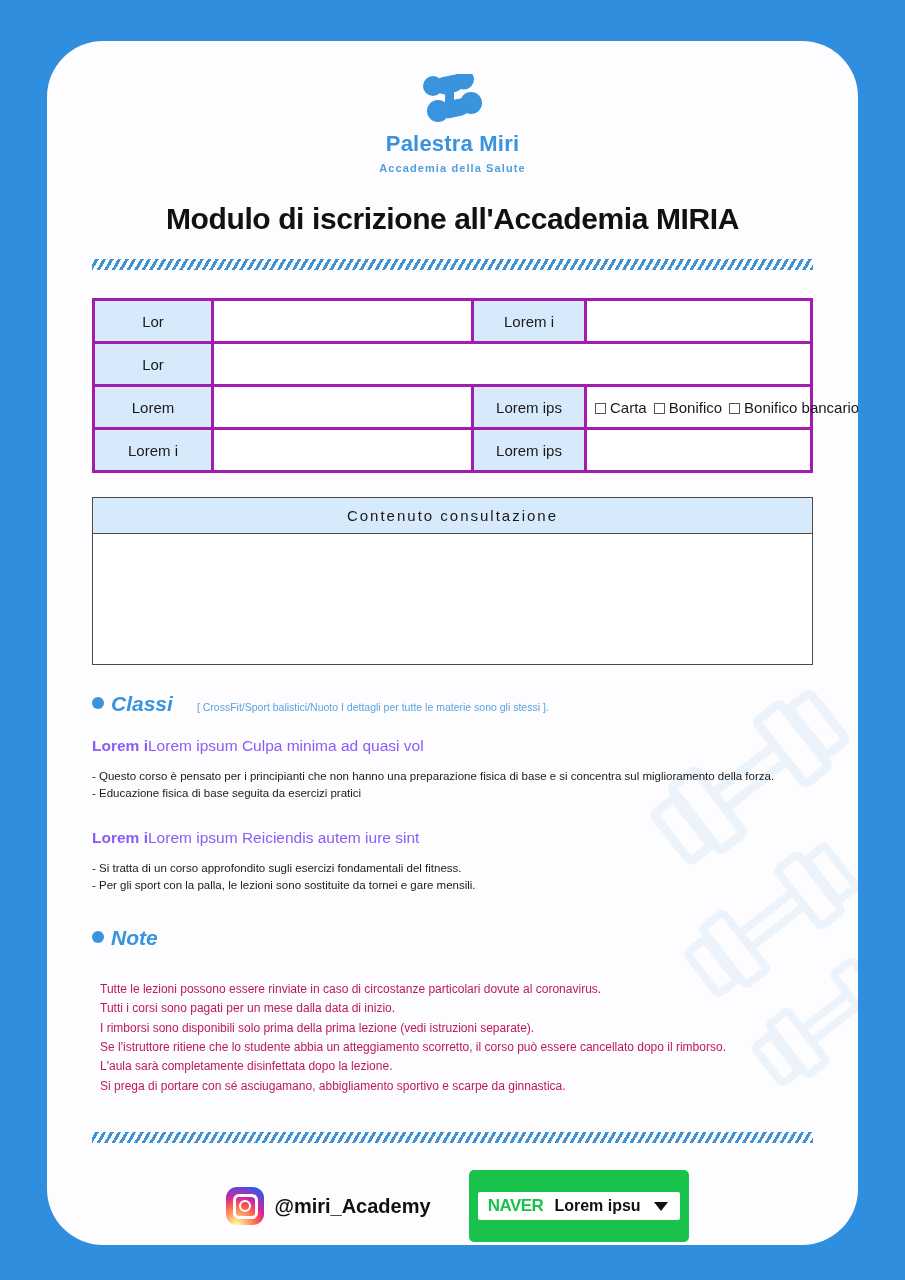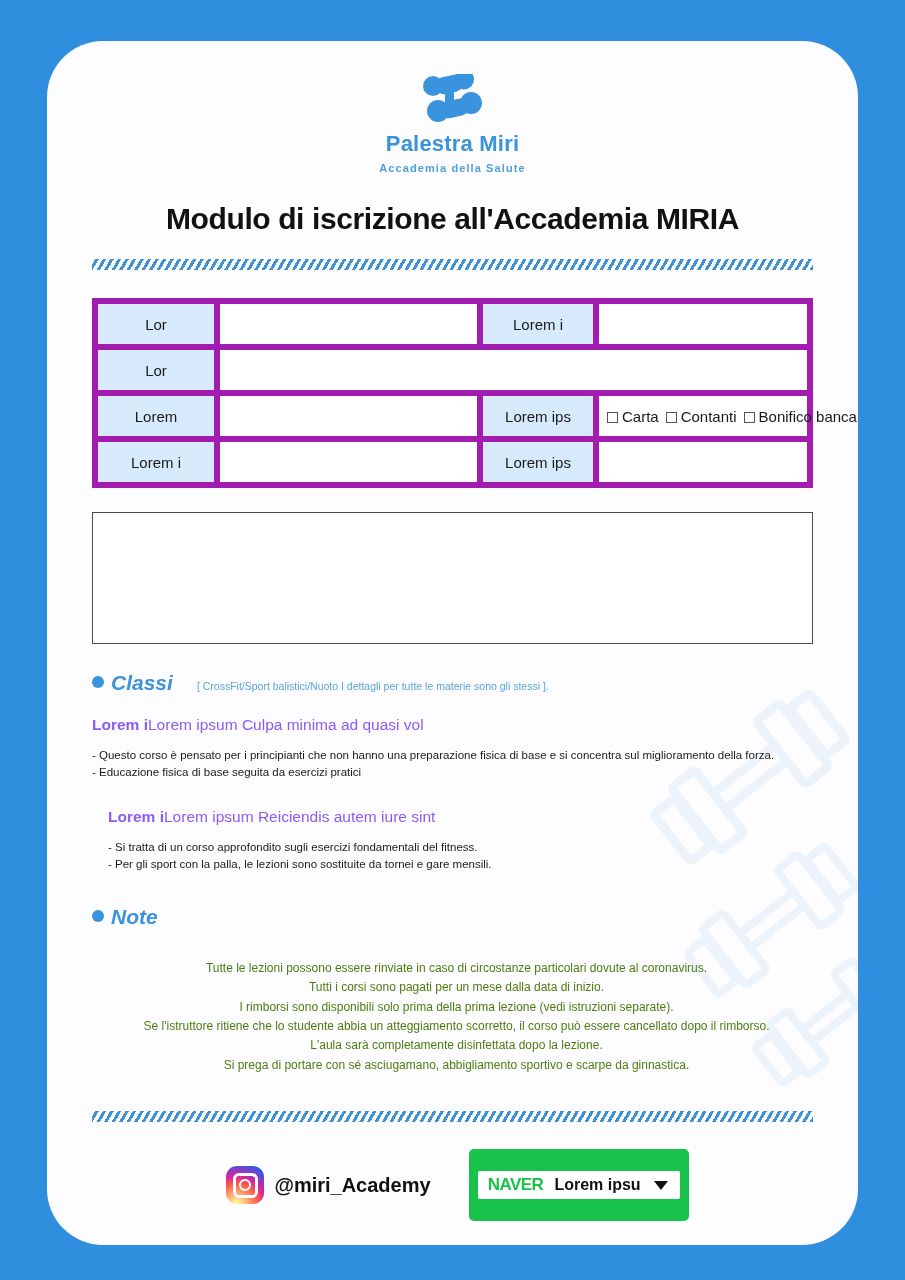--- a/index.html
+++ b/index.html
@@ -50,21 +50,21 @@
       -60deg,#3f92d6 0 3px,#ffffff 3px 6.5px);
   }
   .hatch.bottom{margin-top:0;}
 
   
   table.form{
     width:100%;border-collapse:collapse;margin-top:28px;
     table-layout:fixed;
   }
   table.form td{
-    border:6px solid #a21caf;height:38px;
+    border:3px solid #a21caf;height:38px;
     font-size:15px;color:#1a1a1a;
   }
   td.lbl{
     background:#d6eafb;text-align:center;
   }
   td.val{background:#fff;}
   .c1{width:114px;}
   .c2{width:255px;}
   .c3{width:108px;}
   .pay{padding:0 8px;font-size:11.5px;color:#111;white-space:nowrap;}
@@ -94,21 +94,21 @@
 
   
   .course{margin-top:21px;}
   .course-title{font-size:15.5px;color:#8b5cf6;}
   .course-title b{font-weight:bold;}
   .course-lines{margin-top:13px;}
   .course-lines div{font-size:11.5px;color:#1a1a1a;line-height:1.45;}
 
   
   .notes{margin-top:30px;}
-  .notes div{font-size:12px;color:#4d7c0f;line-height:1.62;padding-left:8px;text-align:center;}
+  .notes div{font-size:12px;color:#be185d;line-height:1.62;padding-left:8px;}
 
   .spacer{height:36px;}
 
   
   .footer{
     display:flex;align-items:center;justify-content:center;gap:38px;
     margin-top:27px;
   }
   .ig{display:flex;align-items:center;gap:10px;padding-left:10px;}
   .ig-icon{
@@ -219,51 +219,52 @@
       </tr>
       <tr>
         <td class="lbl c1">Lor</td>
         <td class="val" colspan="3"></td>
       </tr>
       <tr>
         <td class="lbl c1">Lorem</td>
         <td class="val c2"></td>
         <td class="lbl c3">Lorem ips</td>
         <td class="val pay">
-          <span class="opt"><span class="cb"></span><span>Carta</span></span><span class="opt"><span class="cb"></span><span>Contanti</span></span><span class="opt"><span class="cb"></span><span>Bonifico bancario</span></span>
+          <span class="opt"><span class="cb"></span><span>Carta</span></span><span class="opt"><span class="cb"></span><span>Bonifico</span></span><span class="opt"><span class="cb"></span><span>Bonifico bancario</span></span>
         </td>
       </tr>
       <tr>
         <td class="lbl c1">Lorem i</td>
         <td class="val c2"></td>
         <td class="lbl c3">Lorem ips</td>
         <td class="val"></td>
       </tr>
     </tbody>
       </table>
 
     <div class="consult">
+      <div class="consult-head">Contenuto consultazione</div>
       <div class="consult-body"></div>
     </div>
 
     <div class="sec">
       <span class="dot"></span>
       <span class="sec-title">Classi</span>
       <span class="sec-note">[ CrossFit/Sport balistici/Nuoto I dettagli per tutte le materie sono gli stessi ].</span>
     </div>
 
     <div class="course">
       <div class="course-title"><b>Lorem i</b><span>Lorem ipsum Culpa minima ad quasi vol</span></div>
       <div class="course-lines">
         <div>- Questo corso è pensato per i principianti che non hanno una preparazione fisica di base e si concentra sul miglioramento della forza.</div>
         <div>- Educazione fisica di base seguita da esercizi pratici</div>
       </div>
     </div>
 
-    <div class="course" style="margin-top:28px;margin-left:16px;">
+    <div class="course" style="margin-top:28px;">
       <div class="course-title"><b>Lorem i</b><span>Lorem ipsum Reiciendis autem iure sint</span></div>
       <div class="course-lines">
         <div>- Si tratta di un corso approfondito sugli esercizi fondamentali del fitness.</div>
         <div>- Per gli sport con la palla, le lezioni sono sostituite da tornei e gare mensili.</div>
       </div>
     </div>
 
     <div class="sec" style="margin-top:32px;">
       <span class="dot"></span>
       <span class="sec-title">Note</span>

